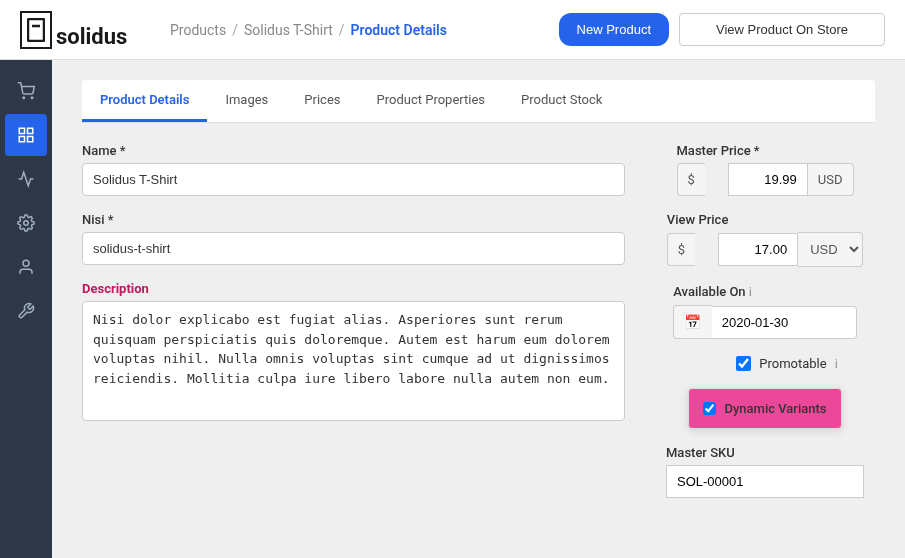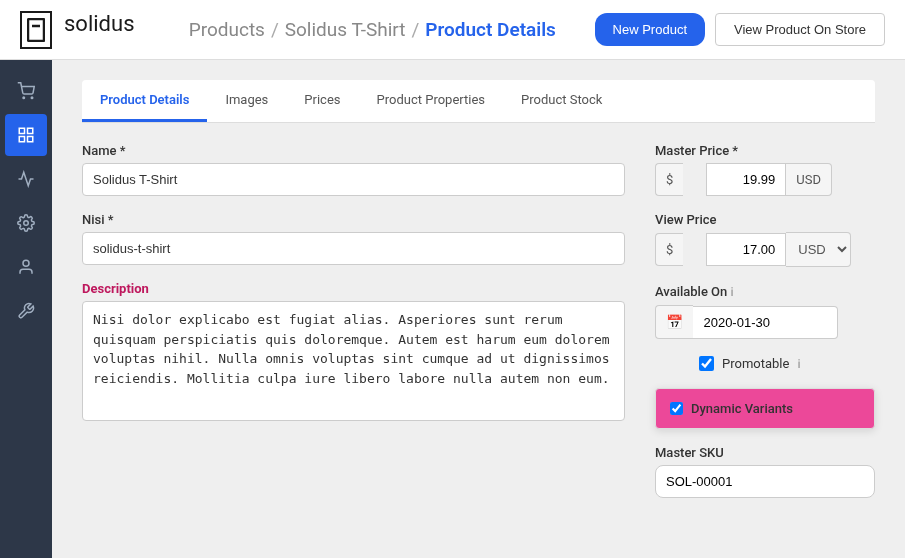--- a/index.html
+++ b/index.html
@@ -10,65 +10,64 @@
       background: #fff;
       border-bottom: 1px solid #ddd;
       height: 60px;
       display: flex;
       align-items: center;
       padding: 0 20px;
       gap: 20px;
     }
     .logo {
       display: flex;
-      align-items: flex-start;
-      gap: 12px;
+      align-items: flex-end;
+      gap: 4px;
       font-size: 22px;
-      font-weight: 400;
+      font-weight: 700;
       color: #1a1a1a;
       min-width: 130px;
     }
     .logo-icon {
       width: 32px;
       height: 38px;
       border: 2.5px solid #1a1a1a;
       display: flex;
       align-items: center;
       justify-content: center;
       font-size: 16px;
       font-weight: 900;
     }
     .breadcrumb {
       flex: 1;
       display: flex;
       align-items: center;
       gap: 6px;
       color: #888;
-      font-size: 19px;
-      justify-content: center;
+      font-size: 14px;
     }
     .breadcrumb span { color: #888; }
     .breadcrumb .active { color: #2563eb; font-weight: 600; }
     .breadcrumb .sep { color: #aaa; }
     .top-nav-actions { display: flex; gap: 10px; }
     .btn-primary {
       background: #2563eb;
       color: #fff;
       border: none;
       padding: 8px 18px;
       border-radius: 12px;
       font-size: 13px;
       cursor: pointer;
       font-weight: 500;
     }
     .btn-secondary {
       background: #fff;
       color: #333;
       border: 1.5px solid #ccc;
-      padding: 8px 18px;
+      padding: 8px 36px;
       border-radius: 4px;
       font-size: 13px;
       cursor: pointer;
       font-weight: 500;
     }
 
     
     .main-layout {
       display: flex;
       height: 498px;
@@ -129,21 +128,21 @@
       border-bottom: 3px solid #2563eb;
       font-weight: 600;
     }
 
     
     .form-area {
       display: flex;
       gap: 30px;
     }
     .form-left { flex: 1; display: flex; flex-direction: column; gap: 16px; }
-    .form-right { width: 220px; display: flex; flex-direction: column; gap: 16px; }
+    .form-right { width: 220px; display: flex; flex-direction: column; gap: 16px; align-items: center; }
 
     .field-label {
       font-size: 13px;
       font-weight: 500;
       color: #333;
       margin-bottom: 5px;
     }
     .field-label.orange { color: #be185d; font-weight: bold; }
 
     .form-input {
@@ -259,21 +258,21 @@
       align-items: center;
       gap: 8px;
       font-size: 13px;
       font-weight: 500;
       box-shadow: 0 2px 8px rgba(0,0,0,0.12);
     }
 
     .master-sku-input {
       border: 1px solid #ccc;
       padding: 8px 10px;
-      border-radius: 8px;
+      border-radius: 0;
       font-size: 13px;
       width: 100%;
       background: #fff;
       outline: none;
     }
   </style>
 </head>
 <body>
 
 <div class="top-nav">

